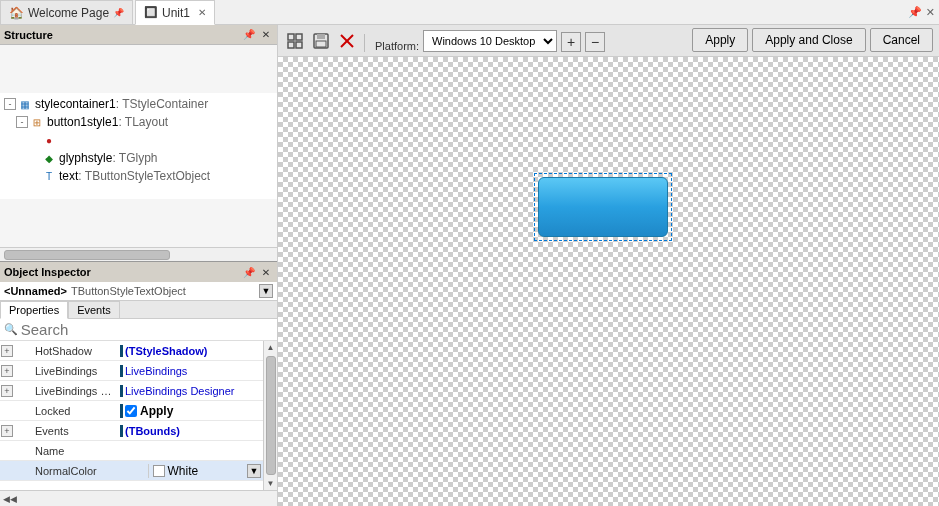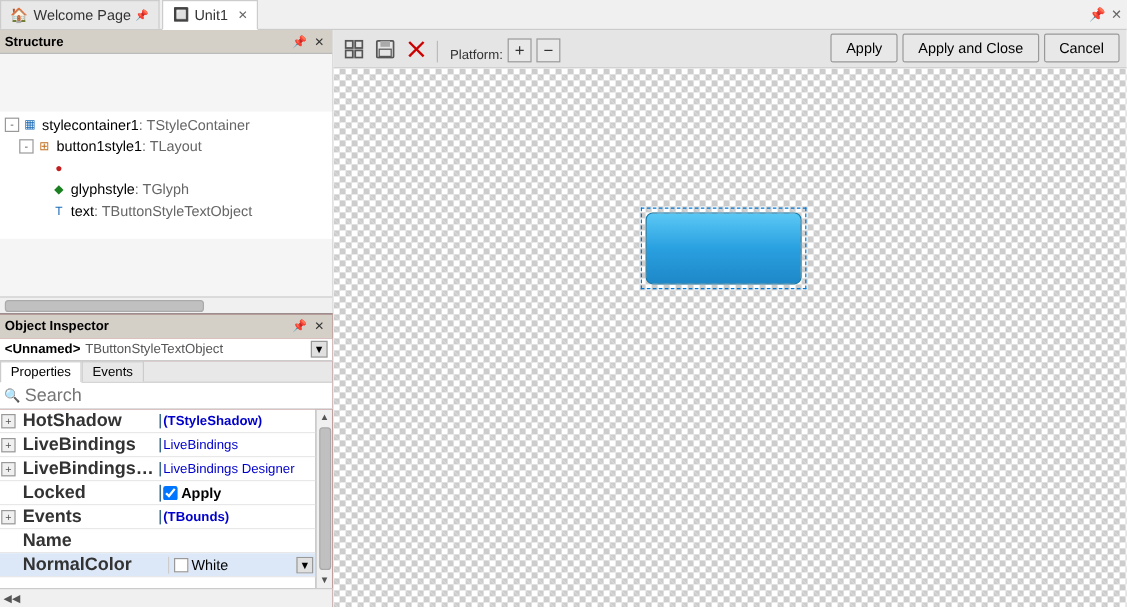--- a/index.html
+++ b/index.html
@@ -237,37 +237,36 @@
       display: flex;
       align-items: center;
       border-bottom: 1px solid #e8e8e8;
       height: 20px;
     }
     .oi-row.has-expand {
       cursor: pointer;
     }
     .oi-row-key {
       flex: 1;
-      padding: 0 2px 0 5px;
-      font-size: 15px;
+      padding: 0 2px 0 21px;
+      font-size: 11px;
       color: #333;
       overflow: hidden;
       text-overflow: ellipsis;
       white-space: nowrap;
-      font-weight: bold;
     }
     .oi-row-val {
-      width: 130px;
+      width: 143px;
       padding: 0 2px;
       font-size: 11px;
       color: #000;
       overflow: hidden;
       text-overflow: ellipsis;
       white-space: nowrap;
-      border-left: 1px solid #0c4a6e;
+      border-left: 3px solid #0c4a6e;
     }
     .oi-row-val.blue { color: #0000cc; font-weight: bold; }
     .oi-row-val.link { color: #0000cc; }
     .oi-row-val.bold { font-weight: bold; }
 
     
     .oi-checkbox {
       width: 12px;
       height: 12px;
       margin-right: 3px;
@@ -688,20 +687,26 @@
         </svg>
       </button>
       <button class="toolbar-icon-btn" title="Delete" style="color:#c00;">
         <svg width="16" height="16" viewBox="0 0 16 16">
           <line x1="2" y1="2" x2="14" y2="14" stroke="#c00" stroke-width="2"></line>
           <line x1="14" y1="2" x2="2" y2="14" stroke="#c00" stroke-width="2"></line>
         </svg>
       </button>
       <div class="toolbar-separator"></div>
       <span class="platform-label">Platform:</span>
+      <select class="platform-select">
+        <option>Windows 10 Desktop</option>
+        <option>macOS</option>
+        <option>iOS</option>
+        <option>Android</option>
+      </select>
       <button class="toolbar-plus-btn">+</button>
       <button class="toolbar-minus-btn">−</button>
       <div class="toolbar-spacer"></div>
       <button class="apply-btn">Apply</button>
       <button class="apply-btn">Apply and Close</button>
       <button class="cancel-btn">Cancel</button>
     </div>
 
     <div class="canvas-viewport">
 

